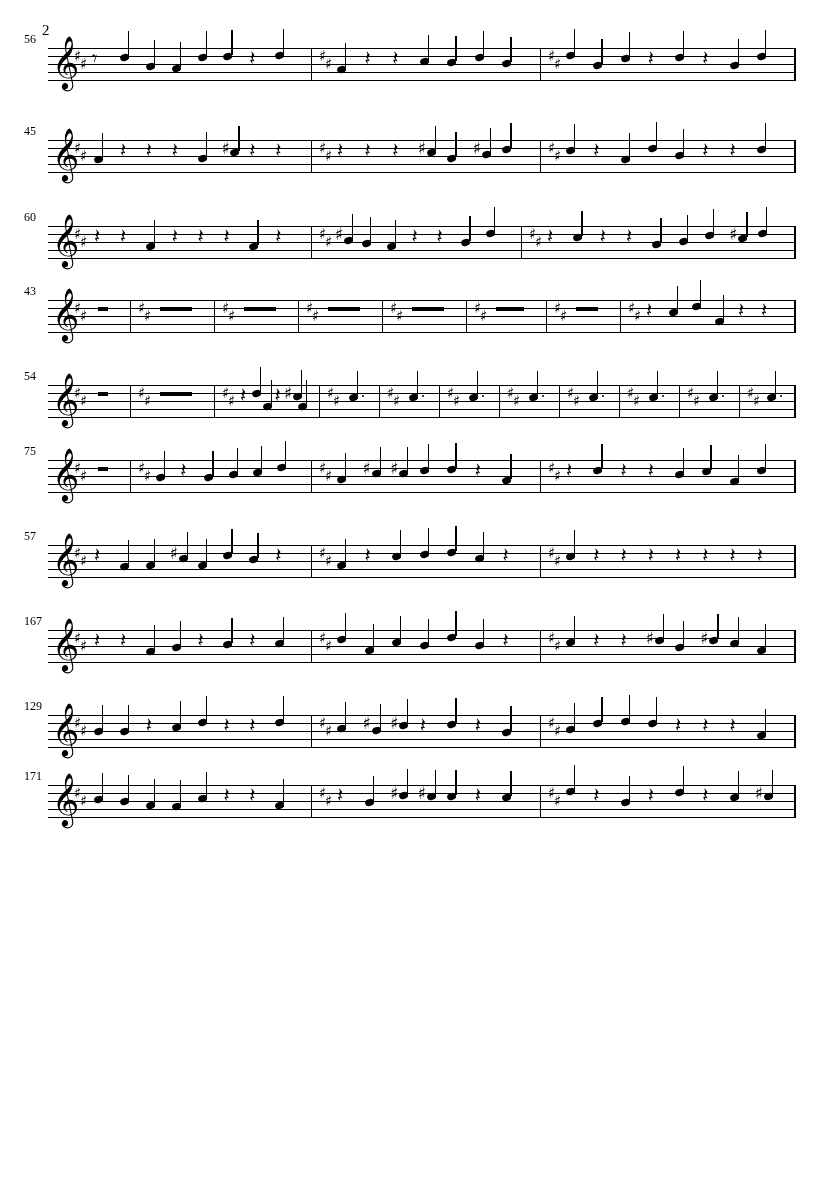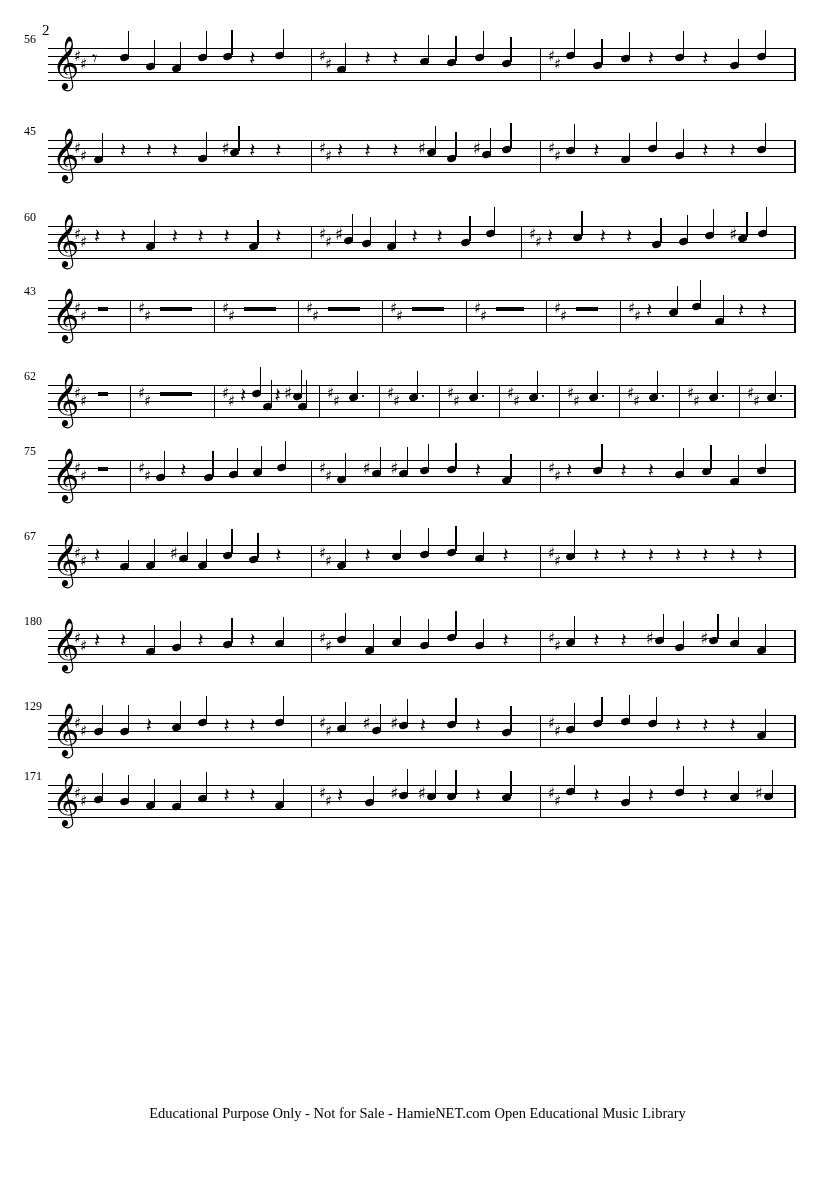--- a/index.html
+++ b/index.html
@@ -478,21 +478,21 @@
           </div>
           <div class="note" style="left: 93px; top: 0px;">
             <div class="head" style="left: 0px; top: 18px;"></div>
             <div class="stem" style="left: 8px; top: -5px; height: 25px;"></div>
           </div>
           <div class="rest" style="left: 116px; top: 0px;">𝄽</div>
           <div class="rest" style="left: 139px; top: 0px;">𝄽</div>
         </div>
       </div>
       <div class="system" style="top: 385px;">
-        <div class="measure-number">62</div>
+        <div class="measure-number">54</div>
         <div class="stafflines">
           <div class="sl0"></div>
           <div class="sl1"></div>
           <div class="sl2"></div>
           <div class="sl3"></div>
           <div class="sl4"></div>
         </div>
         <div class="clef">𝄞</div>
         <div style="position: absolute; left: 48px; top: 0px; width: 84px; height: 33px;">
           <div class="barline" style="left: 82px;"></div>
@@ -708,21 +708,21 @@
             <div class="head" style="left: 0px; top: 18px;"></div>
             <div class="stem" style="left: 8px; top: -5px; height: 25px;"></div>
           </div>
           <div class="note" style="left: 214.75px; top: 0px;">
             <div class="head" style="left: 0px; top: 7px;"></div>
             <div class="stem" style="left: 8px; top: -16px; height: 25px;"></div>
           </div>
         </div>
       </div>
       <div class="system" style="top: 545px;">
-        <div class="measure-number">67</div>
+        <div class="measure-number">57</div>
         <div class="stafflines">
           <div class="sl0"></div>
           <div class="sl1"></div>
           <div class="sl2"></div>
           <div class="sl3"></div>
           <div class="sl4"></div>
         </div>
         <div class="clef">𝄞</div>
         <div style="position: absolute; left: 48px; top: 0px; width: 265px; height: 33px;">
           <div class="barline" style="left: 263px;"></div>
@@ -794,21 +794,21 @@
           <div class="rest" style="left: 51.25px; top: 0px;">𝄽</div>
           <div class="rest" style="left: 78.5px; top: 0px;">𝄽</div>
           <div class="rest" style="left: 105.75px; top: 0px;">𝄽</div>
           <div class="rest" style="left: 133px; top: 0px;">𝄽</div>
           <div class="rest" style="left: 160.25px; top: 0px;">𝄽</div>
           <div class="rest" style="left: 187.5px; top: 0px;">𝄽</div>
           <div class="rest" style="left: 214.75px; top: 0px;">𝄽</div>
         </div>
       </div>
       <div class="system" style="top: 630px;">
-        <div class="measure-number">180</div>
+        <div class="measure-number">167</div>
         <div class="stafflines">
           <div class="sl0"></div>
           <div class="sl1"></div>
           <div class="sl2"></div>
           <div class="sl3"></div>
           <div class="sl4"></div>
         </div>
         <div class="clef">𝄞</div>
         <div style="position: absolute; left: 48px; top: 0px; width: 265px; height: 33px;">
           <div class="barline" style="left: 263px;"></div>
@@ -1090,15 +1090,14 @@
           </div>
           <div class="accidental" style="left: 212.75px; top: 0px;">♯</div>
           <div class="note" style="left: 221.75px; top: 0px;">
             <div class="head" style="left: 0px; top: 8px;"></div>
             <div class="stem" style="left: 8px; top: -15px; height: 25px;"></div>
           </div>
         </div>
       </div>
     </div>
 
-  <div class="footer">Educational Purpose Only - Not for Sale - HamieNET.com Open Educational Music Library</div>
 
 </div>
 
 </body></html>

